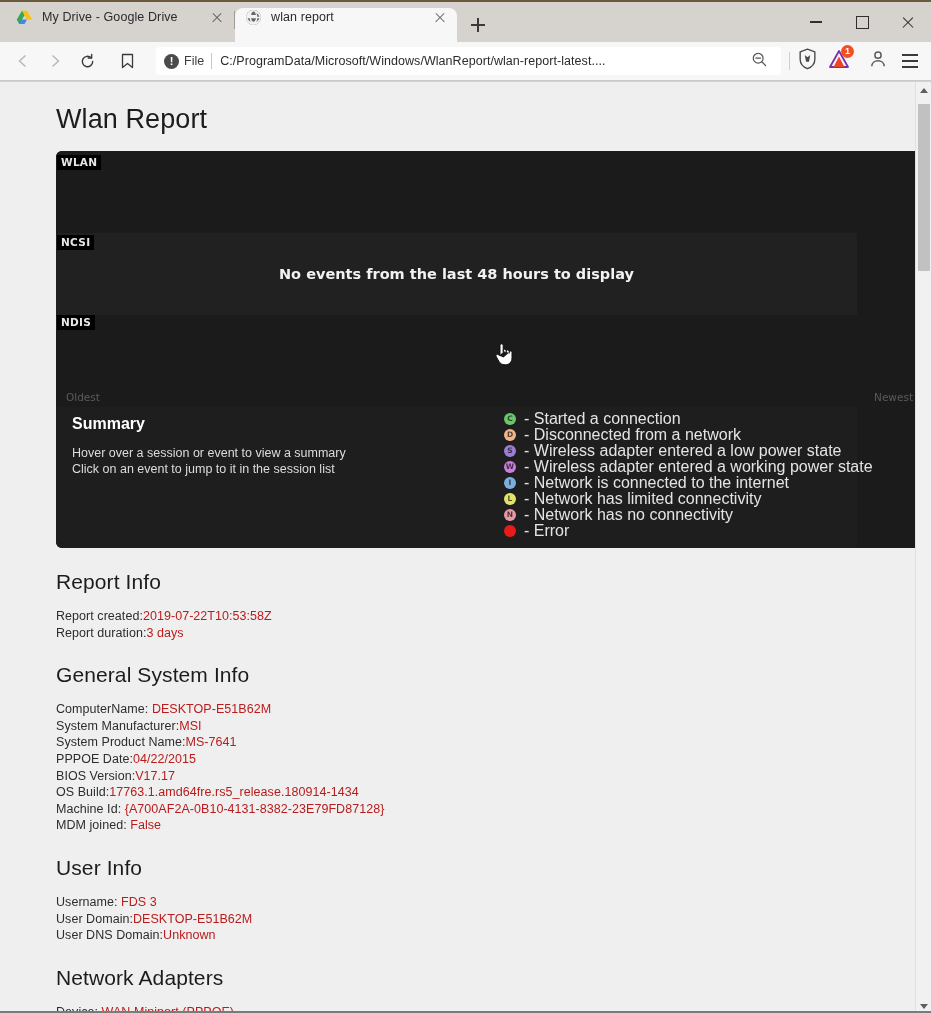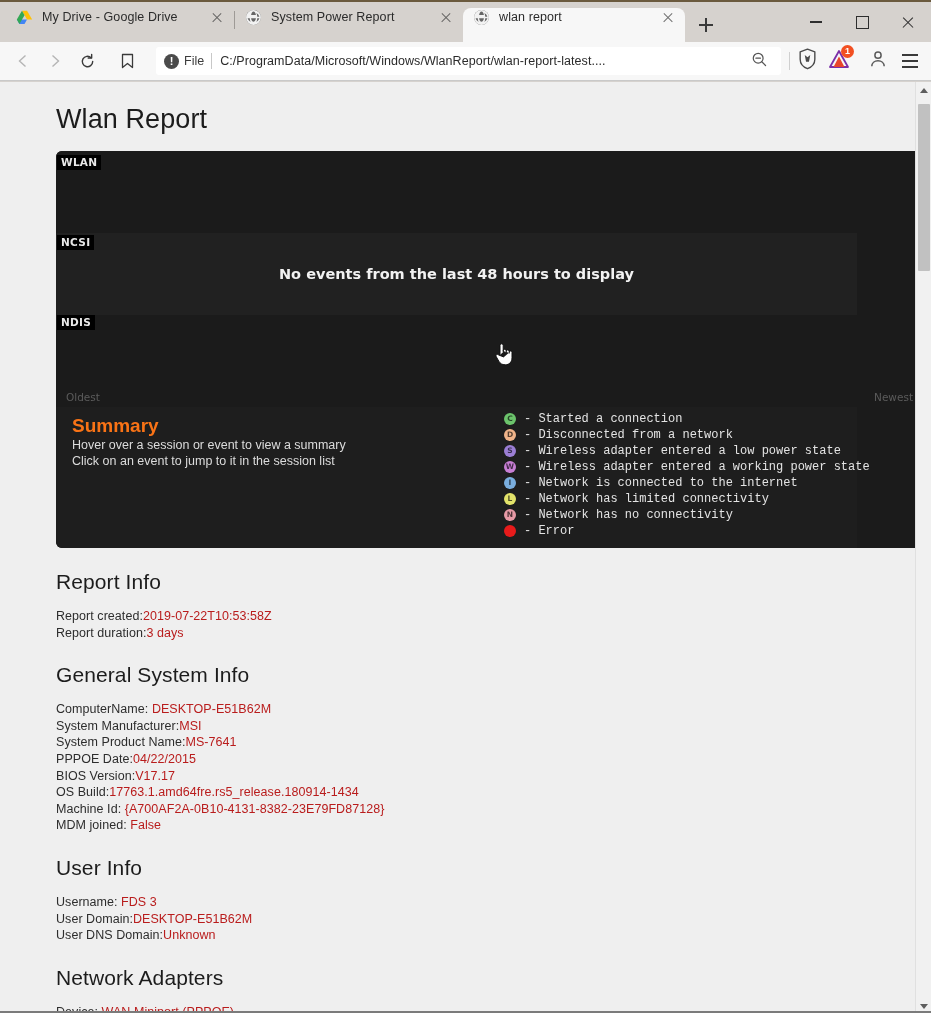--- a/index.html
+++ b/index.html
@@ -328,24 +328,24 @@
     left: 0; top: 256px;
     width: 801px; height: 141px;
     background: #1e1e1e;
   }
   .summary-box {
     position: absolute;
     left: 16px; top: 8px;
     width: 400px;
   }
   .summary-title {
-    color: #f97316;
-    font-size: 19px;
+    color: #ffffff;
+    font-size: 16px;
     font-weight: bold;
-    margin-bottom: 0;
+    margin-bottom: 12px;
   }
   .summary-hint {
     color: #dcdcdc;
     font-size: 12.5px;
     line-height: 16px;
   }
   .legend {
     position: absolute;
     left: 448px; top: 4px;
   }
@@ -361,23 +361,23 @@
     margin-right: 8px;
     text-align: center;
     line-height: 12px;
     font-size: 7.5px;
     font-weight: bold;
     color: rgba(0,0,0,.65);
     font-family: "DejaVu Sans", sans-serif;
   }
   .legend-text {
     color: #e4e4e4;
-    font-size: 12px;
+    font-size: 16px;
     white-space: nowrap;
-    font-family: Liberation Mono, monospace;
+    font-family: Liberation Sans, sans-serif;
     text-align: right;
   }
 
   
   .scrollbar {
     position: absolute;
     right: 0; top: 80px;
     width: 16px; height: 933px;
     background: #f1f1f1;
     border-left: 1px solid #e0e0e0;
@@ -423,30 +423,20 @@
           <path d="M1.2 14.9h14.4l-3.6 6.2H4.8z" fill="#4285f4"></path>
           <path d="M8.4 2.5L1.2 14.9l3.6 6.2L12 8.7z" fill="#34a853"></path>
         </svg>
       </span>
       <span class="tab-title">My Drive - Google Drive</span>
       <span class="tab-close"></span>
     </div>
 
     <div class="tab-sep"></div>
 
-    <div class="tab inactive">
-      <span class="tab-fav globe-icon">
-        <svg width="17" height="17" viewBox="0 0 24 24">
-          <circle cx="12" cy="12" r="10.5" fill="#666"></circle>
-          <path d="M12 1.5a10.5 10.5 0 000 21 10.5 10.5 0 000-21zm0 2c1.6 0 3 2.2 3.4 5H8.6C9 5.7 10.4 3.5 12 3.5zM3.7 11h3c.1-2.1.5-4 1.2-5.4A8.6 8.6 0 003.7 11zm0 2h3c.1 2.1.5 4 1.2 5.4A8.6 8.6 0 013.7 13zm4.9 0h6.8c-.4 2.8-1.8 5-3.4 5s-3-2.2-3.4-5zm8.7 0h3a8.6 8.6 0 01-4.2 5.4c.7-1.4 1.1-3.3 1.2-5.4zm0-2c-.1-2.1-.5-4-1.2-5.4A8.6 8.6 0 0120.3 11h-3z" fill="#f2f2f2"></path>
-        </svg>
-      </span>
-      <span class="tab-title">System Power Report</span>
-      <span class="tab-close"></span>
-    </div>
 
     <div class="tab active">
       <span class="tab-fav globe-icon">
         <svg width="17" height="17" viewBox="0 0 24 24">
           <circle cx="12" cy="12" r="10.5" fill="#666"></circle>
           <path d="M12 1.5a10.5 10.5 0 000 21 10.5 10.5 0 000-21zm0 2c1.6 0 3 2.2 3.4 5H8.6C9 5.7 10.4 3.5 12 3.5zM3.7 11h3c.1-2.1.5-4 1.2-5.4A8.6 8.6 0 003.7 11zm0 2h3c.1 2.1.5 4 1.2 5.4A8.6 8.6 0 013.7 13zm4.9 0h6.8c-.4 2.8-1.8 5-3.4 5s-3-2.2-3.4-5zm8.7 0h3a8.6 8.6 0 01-4.2 5.4c.7-1.4 1.1-3.3 1.2-5.4zm0-2c-.1-2.1-.5-4-1.2-5.4A8.6 8.6 0 0120.3 11h-3z" fill="#f2f2f2"></path>
         </svg>
       </span>
       <span class="tab-title">wlan report</span>
       <span class="tab-close"></span>

